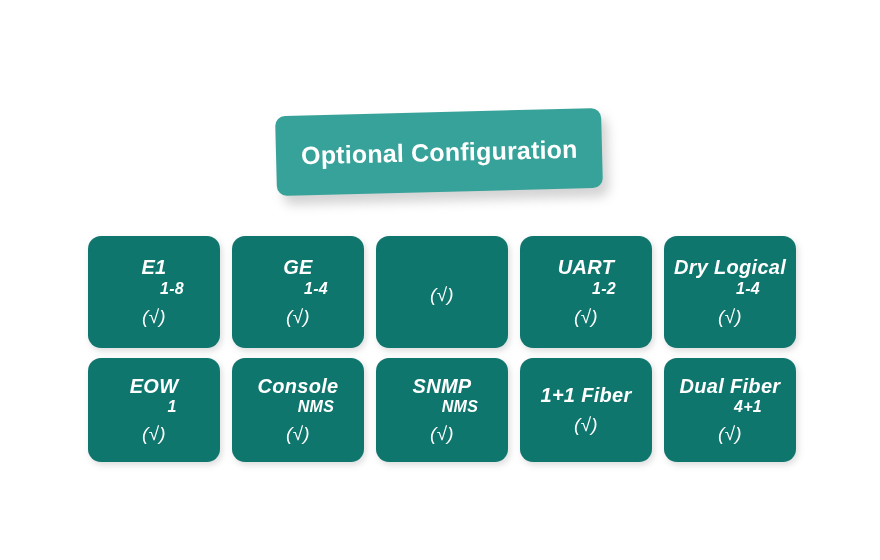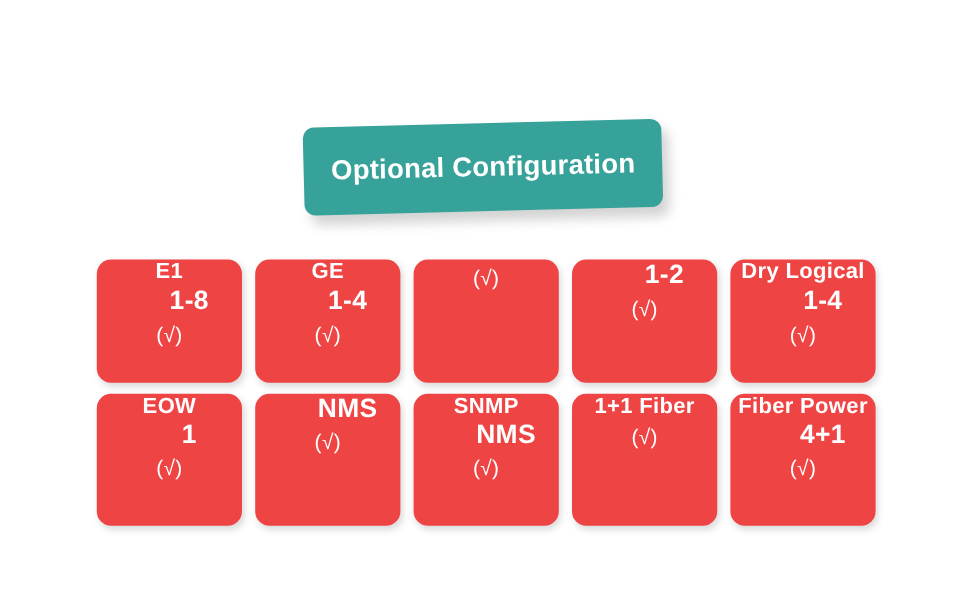--- a/index.html
+++ b/index.html
@@ -61,47 +61,48 @@
     display: flex;
     gap: 12px;
   }
   .row + .row {
     margin-top: 10px;
   }
   .card {
     position: relative;
     width: 132px;
     height: 112px;
-    background: #ef4444;
+    background: #0f766e;
     border-radius: 13px;
     box-shadow: 2px 3px 6px rgba(140, 140, 140, 0.30);
     display: flex;
     flex-direction: column;
     align-items: center;
-    justify-content: flex-start;
+    justify-content: center;
     box-sizing: border-box;
+    font-style: italic;
   }
   .row-2 .card {
-    height: 120px;
+    height: 104px;
   }
   .card-lines {
     position: relative;
     width: 100%;
     text-align: center;
     color: #ffffff;
     font-weight: bold;
     line-height: 1.18;
     white-space: nowrap;
   }
   .card-title {
     font-size: 20px;
     letter-spacing: 0.3px;
   }
   .card-sub {
-    font-size: 24px;
+    font-size: 16px;
     letter-spacing: 0.3px;
     padding-left: 36px;
   }
   .card-check {
     font-size: 19px;
     font-weight: normal;
     margin-top: 7px;
     letter-spacing: 0.3px;
   }
   .row-2 .card-check {
@@ -144,20 +145,21 @@
       </div>
 
       <div class="card">
         <div class="card-lines overflow">
           <div class="card-check">(√)</div>
         </div>
       </div>
 
       <div class="card">
         <div class="card-lines">
+          <div class="card-title">UART</div>
           <div class="card-sub">1-2</div>
           <div class="card-check">(√)</div>
         </div>
       </div>
 
       <div class="card">
         <div class="card-lines overflow">
           <div class="card-title">Dry Logical</div>
           <div class="card-sub">1-4</div>
           <div class="card-check">(√)</div>
@@ -171,20 +173,21 @@
       <div class="card">
         <div class="card-lines">
           <div class="card-title">EOW</div>
           <div class="card-sub">1</div>
           <div class="card-check">(√)</div>
         </div>
       </div>
 
       <div class="card">
         <div class="card-lines">
+          <div class="card-title">Console</div>
           <div class="card-sub">NMS</div>
           <div class="card-check">(√)</div>
         </div>
       </div>
 
       <div class="card">
         <div class="card-lines">
           <div class="card-title">SNMP</div>
           <div class="card-sub">NMS</div>
           <div class="card-check">(√)</div>
@@ -193,21 +196,21 @@
 
       <div class="card">
         <div class="card-lines overflow">
           <div class="card-title">1+1 Fiber</div>
           <div class="card-check">(√)</div>
         </div>
       </div>
 
       <div class="card">
         <div class="card-lines overflow">
-          <div class="card-title">Fiber Power</div>
+          <div class="card-title">Dual Fiber</div>
           <div class="card-sub">4+1</div>
           <div class="card-check">(√)</div>
         </div>
       </div>
 
     </div>
 
   </div>
 
 </div>

